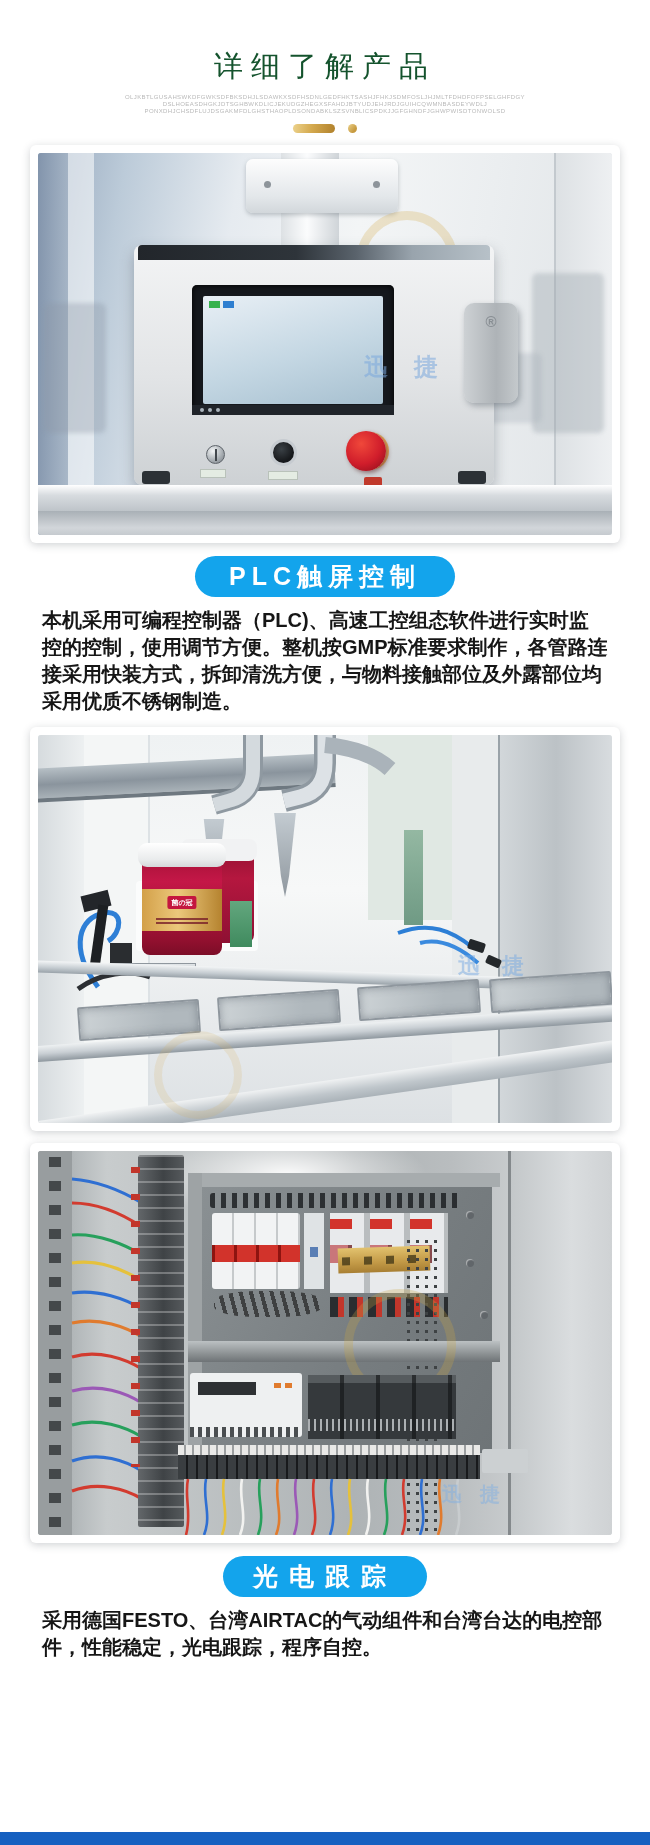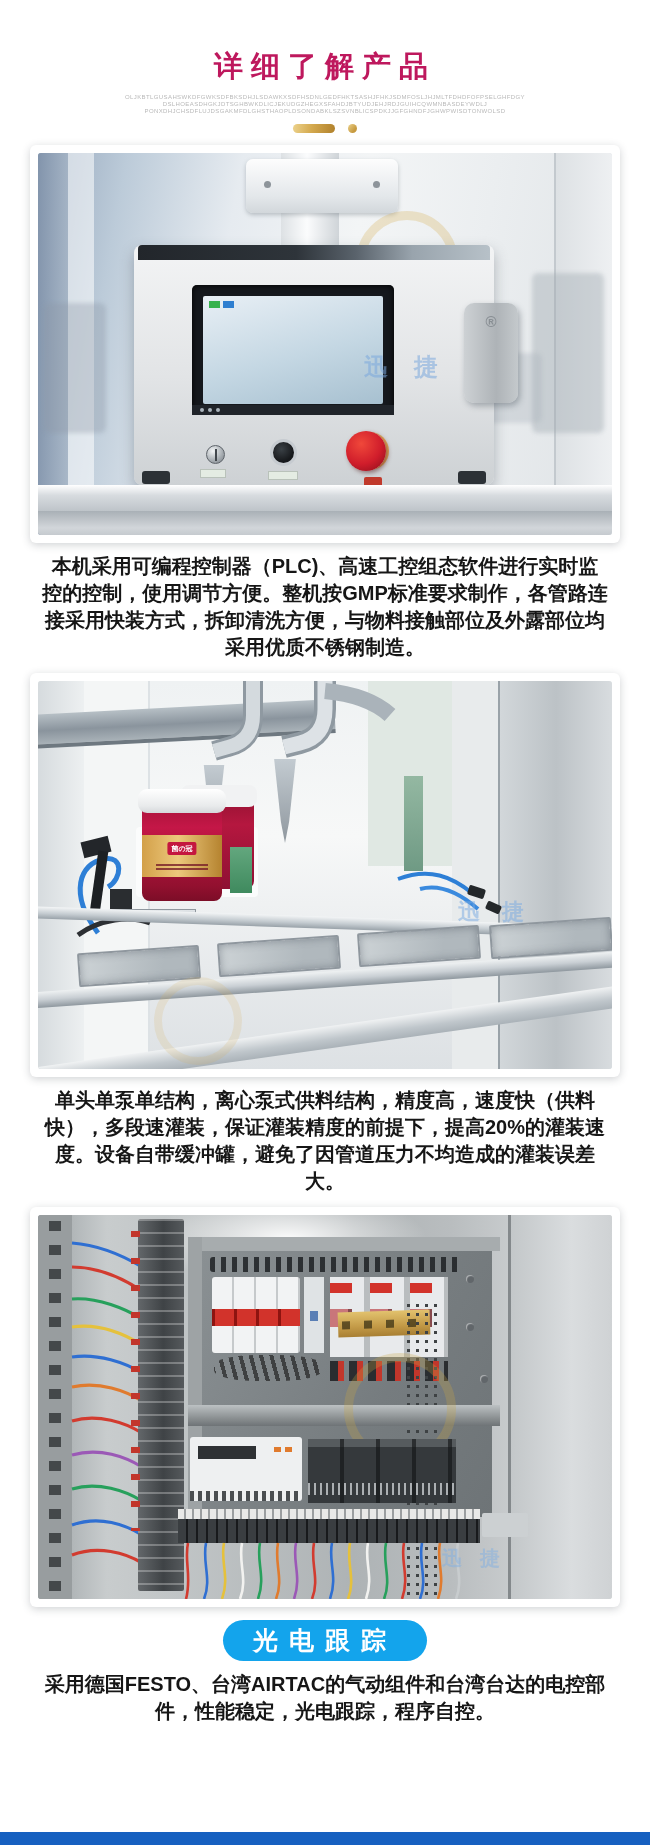--- a/index.html
+++ b/index.html
@@ -3,41 +3,41 @@
 <meta charset="utf-8">
 <style>
   * { margin:0; padding:0; box-sizing:border-box; }
   html,body { background:#fff; }
   body { font-family:"Liberation Sans","DejaVu Sans",sans-serif; }
   #page { position:relative; width:650px; height:1845px; margin:0 auto; background:#ffffff; overflow:hidden; }
 
   
   .header { padding-top:38px; text-align:center; }
   .title { font-size:47px; font-weight:800; color:#161616; letter-spacing:3px; line-height:52px; }
-  .subtitle { margin-top:9px; font-size:29px; font-weight:700; color:#be185d; letter-spacing:8px; }
+  .subtitle { margin-top:9px; font-size:29px; font-weight:400; color:#14532d; letter-spacing:8px; }
   .fineprint { margin-top:7px; color:#b9b9b9; font-size:6px; line-height:7px; letter-spacing:.4px; }
   .divider { margin-top:9px; display:flex; justify-content:center; align-items:center; gap:13px; }
   .divider-bar { width:42px; height:9px; border-radius:5px;
     background:linear-gradient(100deg,#ecd28c 0%,#d4a94e 45%,#b1812c 100%); }
   .divider-dot { width:9px; height:9px; border-radius:50%;
     background:linear-gradient(130deg,#ecd28c,#c79a3f 70%); }
 
   
   .card { width:590px; margin:12px auto 0; background:#fff; border-radius:6px;
     padding:8px; box-shadow:0 2px 8px rgba(40,50,60,.22); }
   .photo { position:relative; width:574px; border-radius:3px; overflow:hidden; background:#e8ecef; }
   .photo1 { height:382px; } .photo2 { height:388px; } .photo3 { height:384px; }
 
   .badge { margin:13px auto 0; width:fit-content; height:41px; display:flex; align-items:center;
     background:#13a4ec; color:#fff; border-radius:22px; padding:0 34px;
     font-size:25px; font-weight:700; letter-spacing:6px; }
   .section-3 .badge { letter-spacing:11px; padding:0 30px; }
 
   .desc { width:566px; margin:10px auto 0; font-size:20px; line-height:27px;
-    font-weight:700; color:#161616; text-align:center; }
+    font-weight:700; color:#161616; text-align:left; }
 
   .footer-bar { position:absolute; left:0; bottom:0; width:650px; height:13px; background:#1660c0; }
 
   
   .wm-ring { position:absolute; border-radius:50%; pointer-events:none; }
   .wm-text { position:absolute; font-weight:700; pointer-events:none; white-space:nowrap; }
 
   
   .p1-bg { position:absolute; inset:0;
     background:linear-gradient(100deg,#93a5bb 0%,#bccbd9 14%,#e6ebf0 32%,#f3f5f6 52%,#ebeef0 72%,#dfe3e6 100%); }
@@ -287,20 +287,21 @@
           <div class="p1-estop"></div>
           <div class="p1-estop-tag"></div>
           <div class="p1-foot fl"></div>
           <div class="p1-foot fr"></div>
         </div>
         <div class="p1-bench"></div>
         <div class="p1-bench2"></div>
         <div class="wm-text p1-wm">迅捷</div>
       </div>
     </div>
+    <div class="badge">PLC触屏控制</div>
     <p class="desc">本机采用可编程控制器（PLC)、高速工控组态软件进行实时监控的控制，使用调节方便。整机按GMP标准要求制作，各管路连接采用快装方式，拆卸清洗方便，与物料接触部位及外露部位均采用优质不锈钢制造。</p>
   </div>
 
   <div class="section section-2">
     <div class="card">
       <div class="photo photo2">
         <div class="p2-bg"></div>
         <div class="p2-colL"></div>
         <div class="p2-pillar"></div>
         <div class="p2-glass"></div>
@@ -342,21 +343,20 @@
         <div class="p2-tray t3"></div>
         <div class="p2-tray t4"></div>
         <div class="p2-rail r2"></div>
         <div class="p2-rail r3"></div>
         <div class="p2-conn c1"></div>
         <div class="p2-conn c2"></div>
         <div class="wm-ring p2-ring"></div>
         <div class="wm-text p2-wm">迅捷</div>
       </div>
     </div>
-    <p class="desc">单头单泵单结构，离心泵式供料结构，精度高，速度快（供料快），多段速灌装，保证灌装精度的前提下，提高20%的灌装速度。设备自带缓冲罐，避免了因管道压力不均造成的灌装误差大。</p>
   </div>
 
   <div class="section section-3">
     <div class="card">
       <div class="photo photo3">
         <div class="p3-bg"></div>
         <div class="p3-door"></div>
         <div class="p3-glare"></div>
         <div class="p3-ductL"></div>
         <svg class="layer" viewBox="0 0 574 384" preserveAspectRatio="none">

